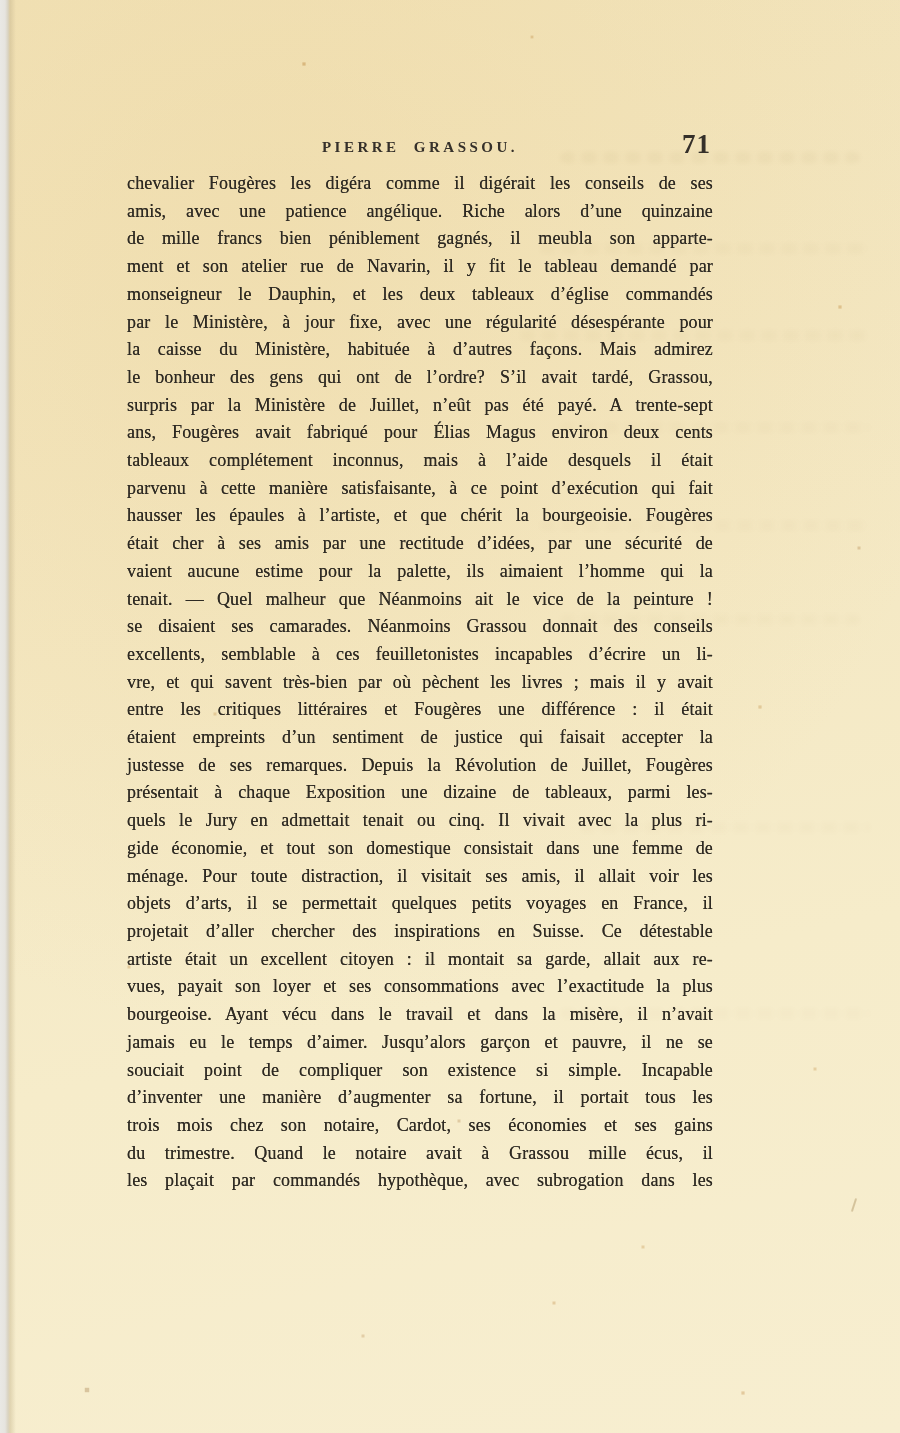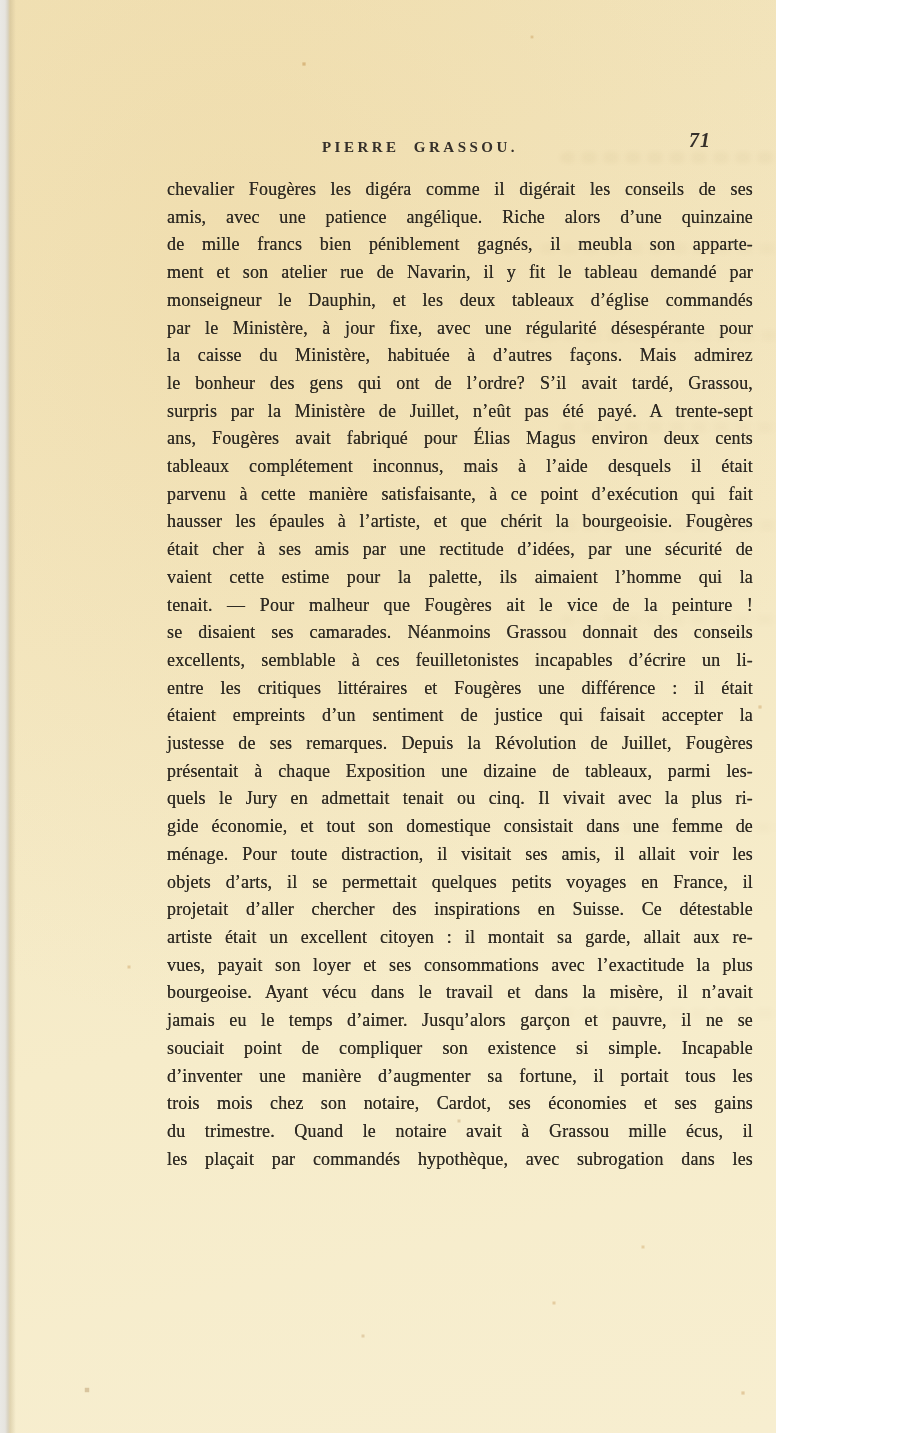--- a/index.html
+++ b/index.html
@@ -8,21 +8,21 @@
     background: #ffffff;
   }
   body {
     width: 900px;
     height: 1433px;
     overflow: hidden;
     font-family: "Liberation Serif", "DejaVu Serif", serif;
   }
   .scan {
     position: relative;
-    width: 776px;
+    width: 900px;
     height: 1433px;
     overflow: hidden;
     background:
       radial-gradient(130% 90% at 30% 18%, rgba(236,210,150,0.35) 0%, rgba(236,210,150,0) 60%),
       linear-gradient(168deg, #f1e2b8 0%, #f3e6c0 30%, #f6ecca 68%, #f7eed0 100%);
     color: #2e2a23;
   }
   
   .left-edge {
     position: absolute;
@@ -85,31 +85,29 @@
     text-align: center;
     font-size: 15px;
     font-weight: bold;
     letter-spacing: 3.5px;
     word-spacing: 7px;
     color: #35302a;
   }
   .page-number {
     position: absolute;
     right: 2px; top: -10px;
-    font-size: 20px;
+    font-size: 27px;
     font-weight: bold;
     letter-spacing: 1px;
     color: #35302a;
-    font-style: italic;
   }
   .text-block {
     position: absolute;
-    left: 127px; top: 176px;
+    left: 127px; top: 170px;
     width: 586px;
-    margin-left: 40px;
   }
   .line {
     display: block;
     font-size: 18px;
     line-height: 27.7px;
     text-align: justify;
     text-align-last: justify;
     white-space: normal;
     letter-spacing: 0.15px;
     color: #2e2a23;
@@ -148,24 +146,25 @@
       <div class="line">monseigneur le Dauphin, et les deux tableaux d’église commandés</div>
       <div class="line">par le Ministère, à jour fixe, avec une régularité désespérante pour</div>
       <div class="line">la caisse du Ministère, habituée à d’autres façons. Mais admirez</div>
       <div class="line">le bonheur des gens qui ont de l’ordre? S’il avait tardé, Grassou,</div>
       <div class="line">surpris par la Ministère de Juillet, n’eût pas été payé. A trente-sept</div>
       <div class="line">ans, Fougères avait fabriqué pour Élias Magus environ deux cents</div>
       <div class="line">tableaux complétement inconnus, mais à l’aide desquels il était</div>
       <div class="line">parvenu à cette manière satisfaisante, à ce point d’exécution qui fait</div>
       <div class="line">hausser les épaules à l’artiste, et que chérit la bourgeoisie. Fougères</div>
       <div class="line">était cher à ses amis par une rectitude d’idées, par une sécurité de</div>
-      <div class="line">vaient cette estime pour la palette, ils aimaient l’homme qui la</div>
-      <div class="line">tenait. — Pour malheur que Fougères ait le vice de la peinture !</div>
+      <div class="line">vaient aucune estime pour la palette, ils aimaient l’homme qui la</div>
+      <div class="line">tenait. — Quel malheur que Néanmoins ait le vice de la peinture !</div>
       <div class="line">se disaient ses camarades. Néanmoins Grassou donnait des conseils</div>
       <div class="line">excellents, semblable à ces feuilletonistes incapables d’écrire un li-</div>
+      <div class="line">vre, et qui savent très-bien par où pèchent les livres ; mais il y avait</div>
       <div class="line">entre les critiques littéraires et Fougères une différence : il était</div>
       <div class="line">étaient empreints d’un sentiment de justice qui faisait accepter la</div>
       <div class="line">justesse de ses remarques. Depuis la Révolution de Juillet, Fougères</div>
       <div class="line">présentait à chaque Exposition une dizaine de tableaux, parmi les-</div>
       <div class="line">quels le Jury en admettait tenait ou cinq. Il vivait avec la plus ri-</div>
       <div class="line">gide économie, et tout son domestique consistait dans une femme de</div>
       <div class="line">ménage. Pour toute distraction, il visitait ses amis, il allait voir les</div>
       <div class="line">objets d’arts, il se permettait quelques petits voyages en France, il</div>
       <div class="line">projetait d’aller chercher des inspirations en Suisse. Ce détestable</div>
       <div class="line">artiste était un excellent citoyen : il montait sa garde, allait aux re-</div>

